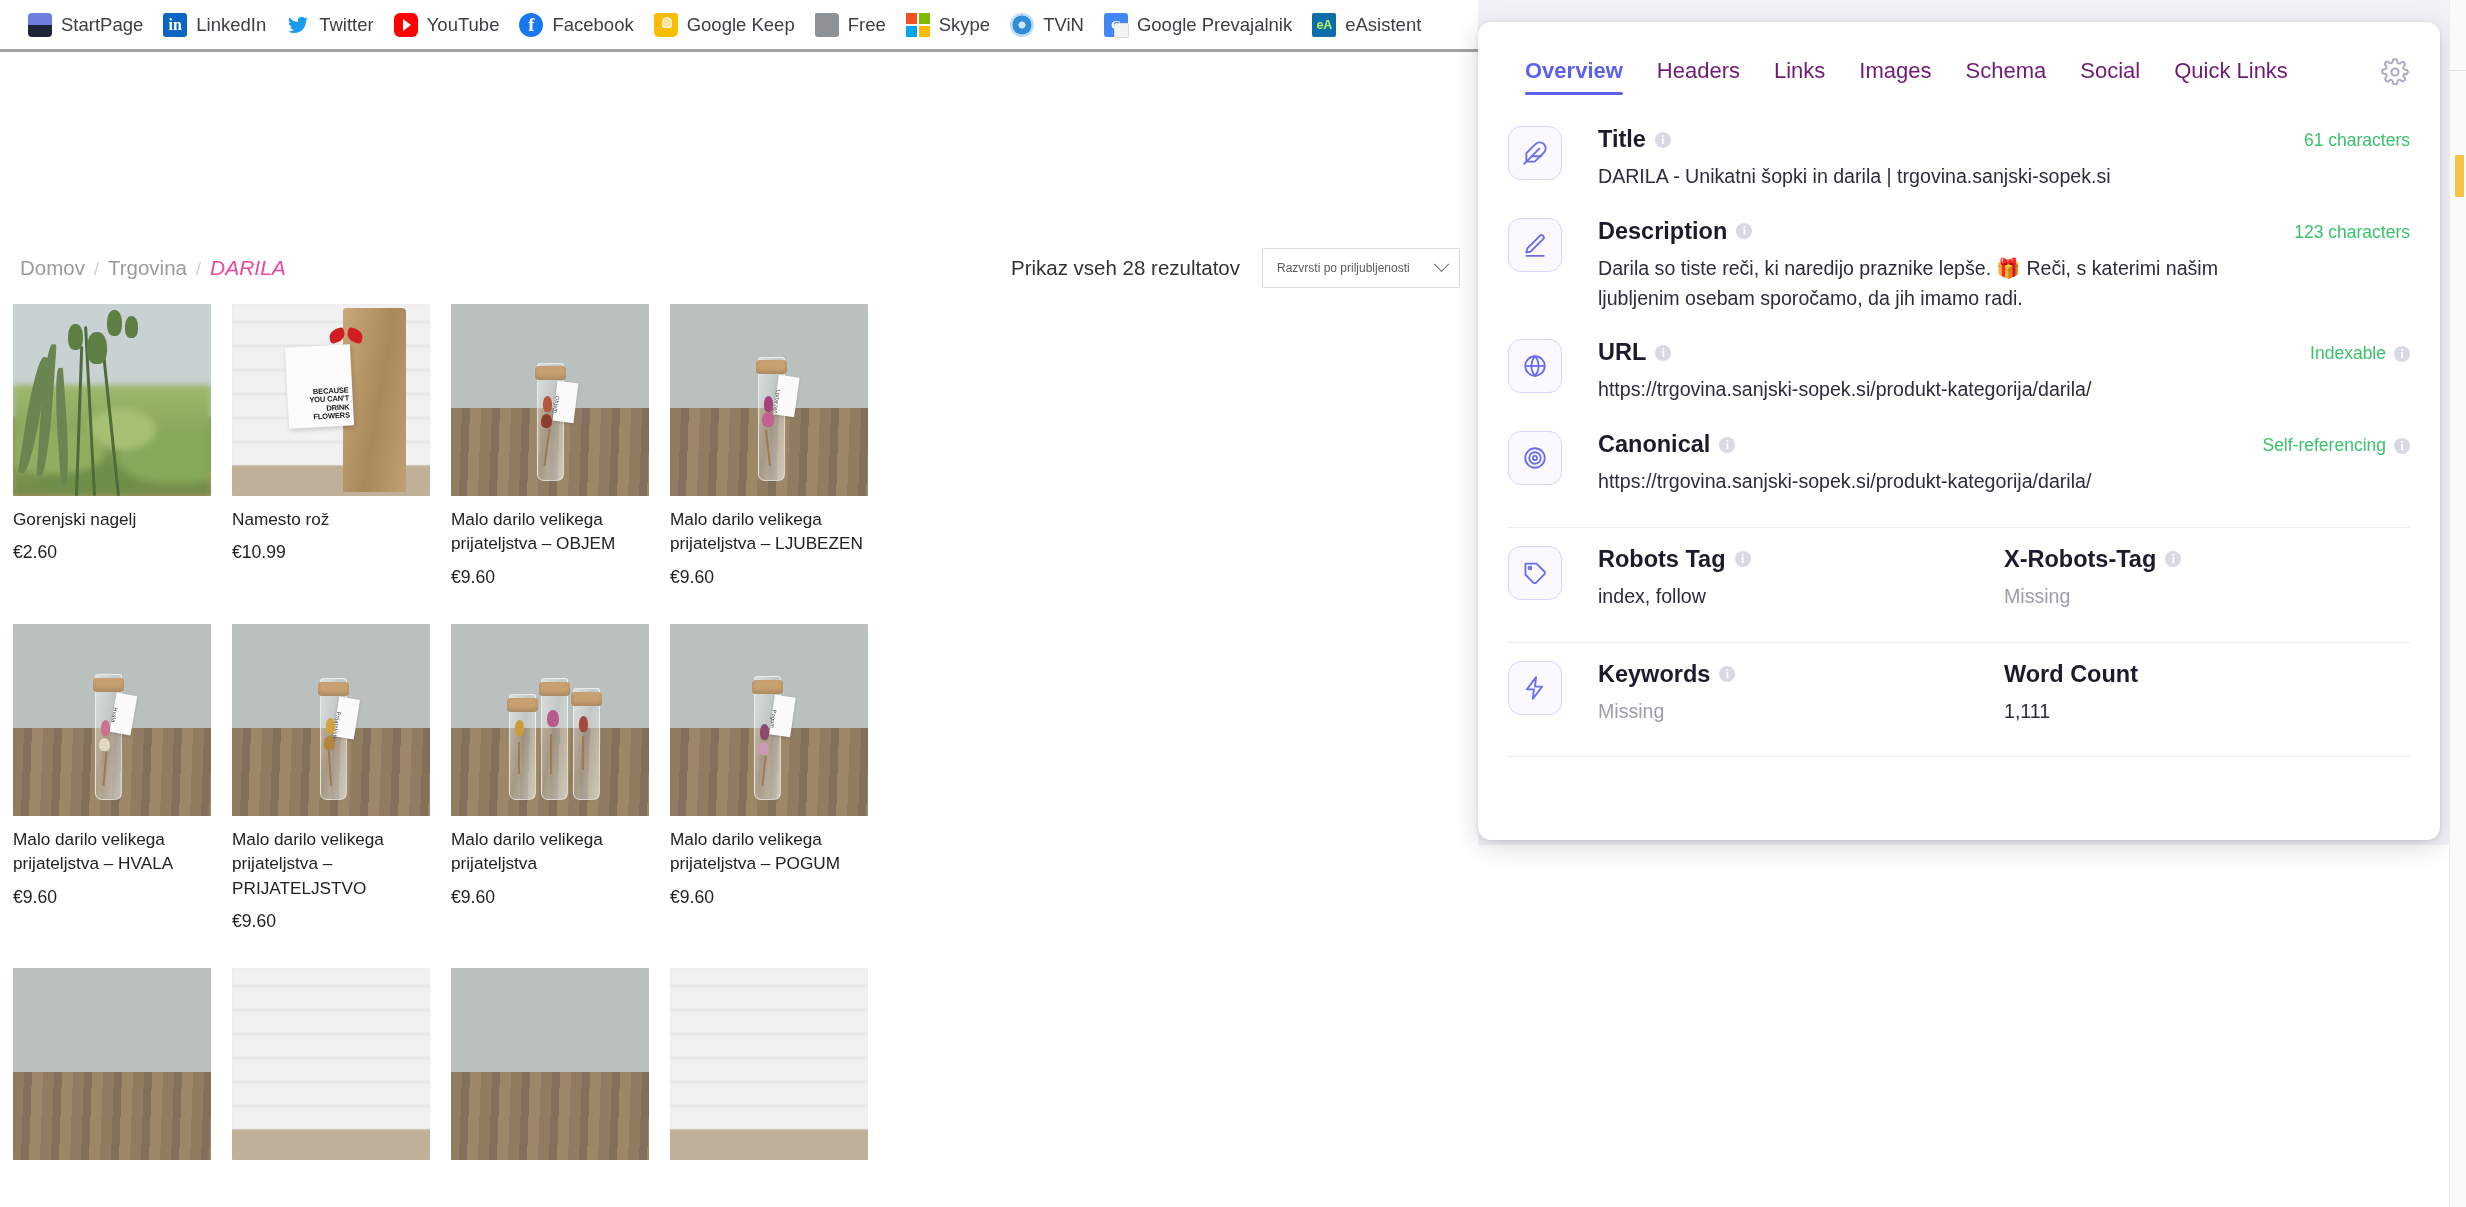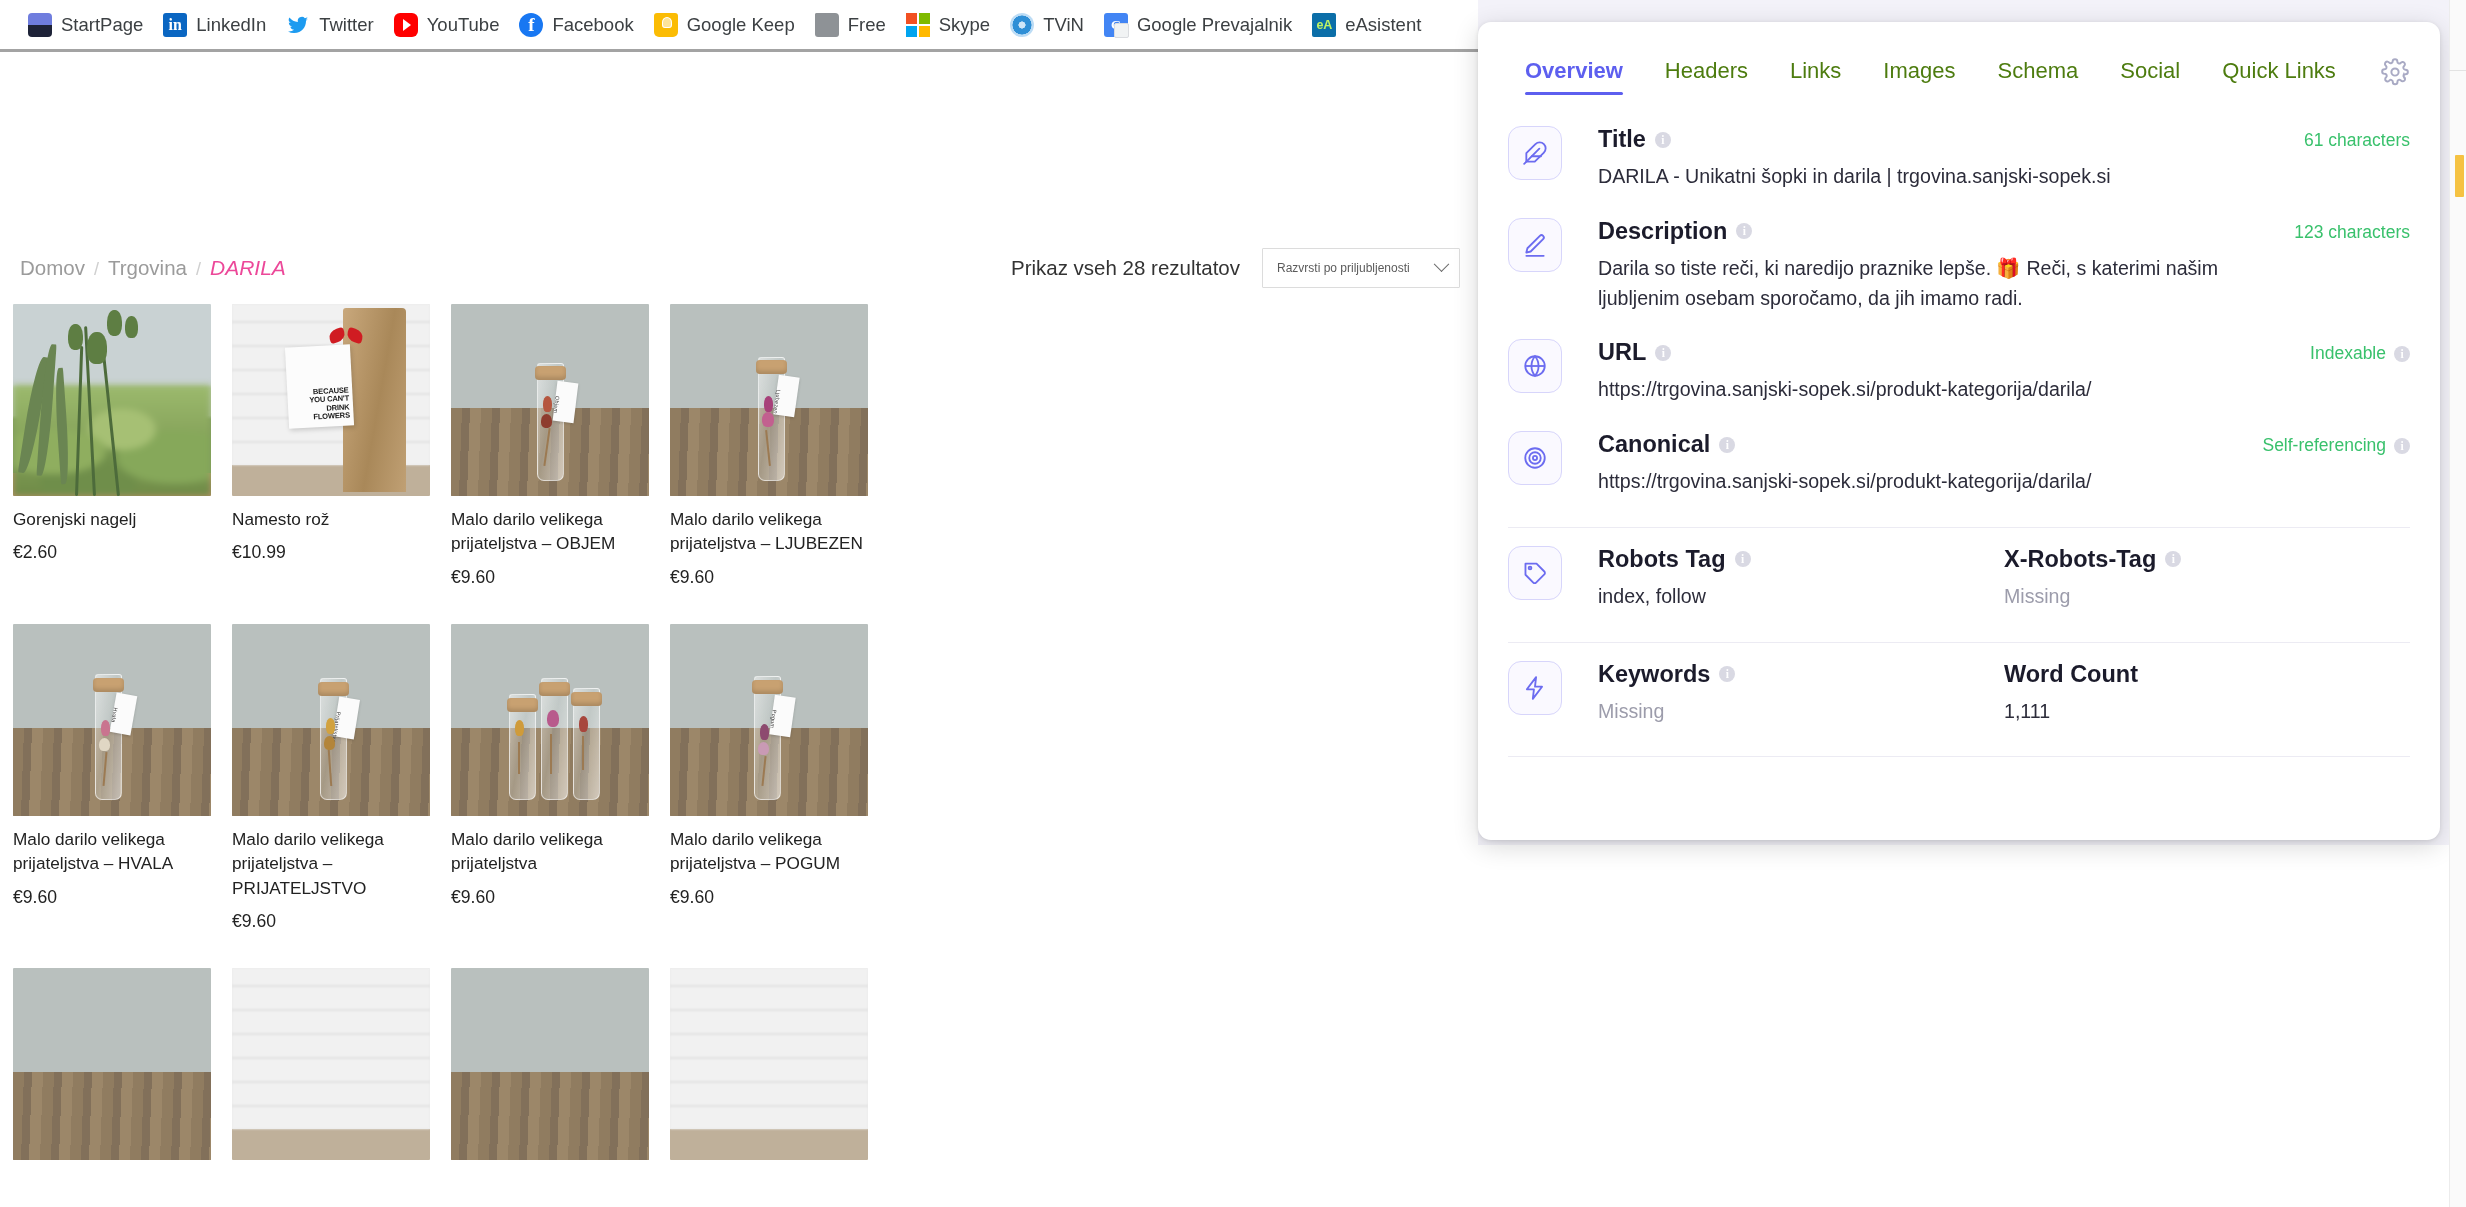--- a/index.html
+++ b/index.html
@@ -173,25 +173,25 @@
     width:962px; height:818px;
     background:#ffffff; border-radius:13px;
     box-shadow: 0 6px 26px rgba(0,0,0,.16), 0 1px 4px rgba(0,0,0,.10);
     overflow:hidden; z-index:20;
   }
   #panel-backdrop {
     position:absolute; top:0; left:1478px; width:988px; height:845px;
     background:#f3f2f9; z-index:10;
   }
   #panel-tabs {
-    display:flex; align-items:center; gap:8px;
+    display:flex; align-items:center; gap:0;
     padding: 34px 28px 0 30px; height:74px;
   }
   .tab {
-    font-size:22px; color:#4d7c0f; padding:0 17px 11px 17px; cursor:pointer;
+    font-size:22px; color:#701a75; padding:0 17px 11px 17px; cursor:pointer;
     position:relative; white-space:nowrap;
   }
   .tab.active { color:#5d5fef; font-weight:bold; }
   .tab.active::after {
     content:""; position:absolute; left:17px; right:17px; bottom:0;
     height:2.6px; background:#5d5fef; border-radius:2px;
   }
   #gear-btn { margin-left:auto; width:34px; height:34px; cursor:pointer;
      display:flex; align-items:center; justify-content:center; margin-bottom:8px; }
 

